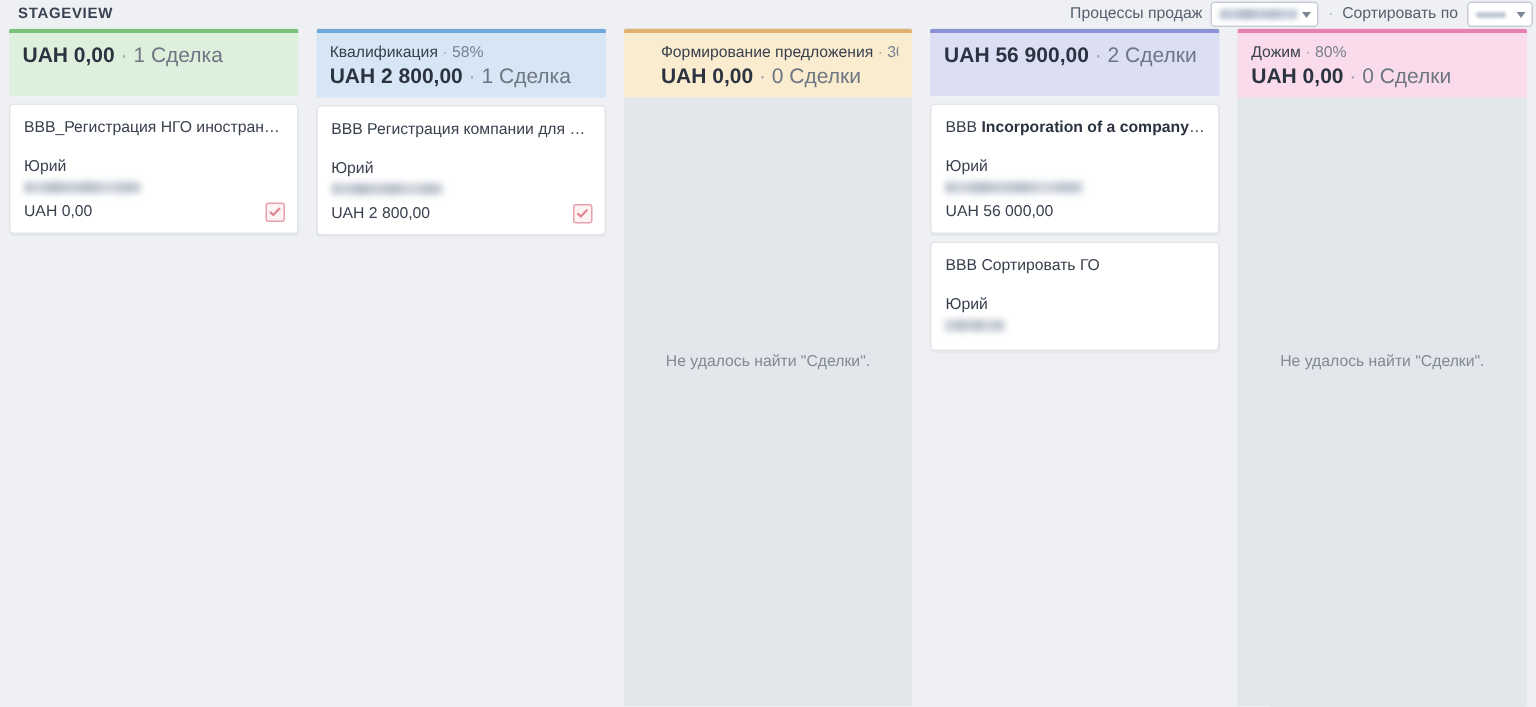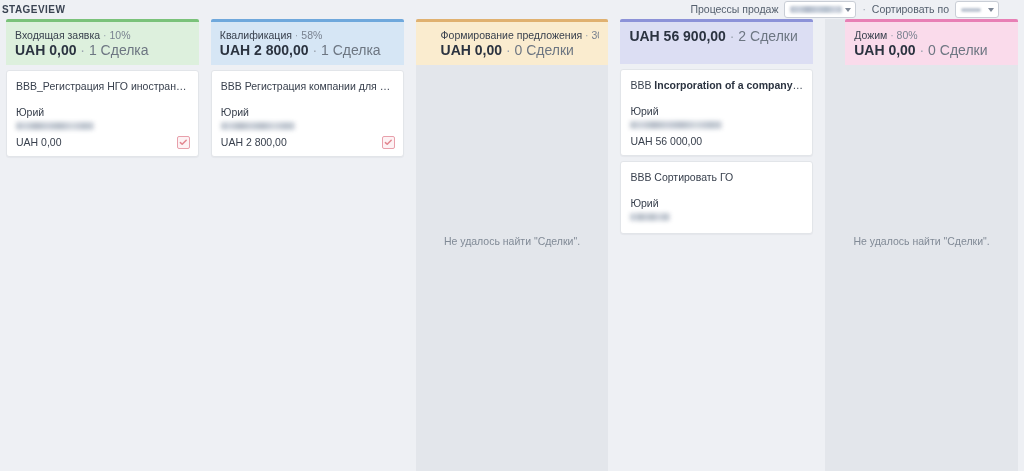--- a/index.html
+++ b/index.html
@@ -24,28 +24,28 @@
     height: 19px;
     display: flex;
     align-items: center;
     justify-content: space-between;
   }
   .stageview-title {
     font-size: 10px;
     font-weight: 600;
     letter-spacing: 0.45px;
     color: #3a4352;
-    padding-left: 2px;
+    padding-left: 12px;
     line-height: 19px;
   }
   .topbar-right {
     display: flex;
     align-items: center;
     gap: 6px;
-    padding-right: 25px;
+    padding-right: 2px;
     height: 19px;
   }
   .tb-label {
     font-size: 10.5px;
     color: #55606e;
     white-space: nowrap;
     line-height: 19px;
   }
   .tb-dot {
     font-size: 10px;
@@ -254,21 +254,20 @@
     <div class="select narrow">
       <span class="select-value redacted-sm"></span>
       <span class="caret"></span>
     </div>
   </div>
 </div>
 
 <div class="board" id="board">
     <div class="column short">
       <div class="col-header" style="background: rgb(221, 240, 221); border-top-color: rgb(122, 194, 122);">
-        <div class="col-stage"><span>Входящая заявка</span><span class="sep"> · </span><span class="pct">10%</span></div>
         <div class="col-sum"><span>UAH 0,00</span><span class="sep"> · </span><span class="cnt">1 Сделка</span></div>
       </div>
       <div class="col-body">
         <div class="card">
           <div class="card-title"><span>BBB_Регистрация НГО иностранц...</span></div>
           <div class="card-person">Юрий</div>
           <div class="card-redacted w1"></div>
           <div class="card-amount">UAH 0,00</div>
           <span class="card-icon">
             <svg width="11" height="11" viewBox="0 0 11 11">
@@ -320,21 +319,21 @@
         </div>
         <div class="card">
           <div class="card-title"><span>BBB Сортировать ГО</span></div>
           <div class="card-person">Юрий</div>
           <div class="card-redacted w4"></div>
         </div>
       </div>
     </div>
     <div class="column">
       <div class="col-body-fill"></div>
-      <div class="col-header" style="background: rgb(250, 219, 235); border-top-color: rgb(232, 127, 181); margin-left: 20px;">
+      <div class="col-header" style="background: rgb(250, 219, 235); border-top-color: rgb(232, 127, 181);">
         <div class="col-stage"><span>Дожим</span><span class="sep"> · </span><span class="pct">80%</span></div>
         <div class="col-sum"><span>UAH 0,00</span><span class="sep"> · </span><span class="cnt">0 Сделки</span></div>
       </div>
       <div class="col-body">
         <div class="empty-msg">Не удалось найти "Сделки".</div>
       </div>
     </div>
   </div>
 
 </body></html>

